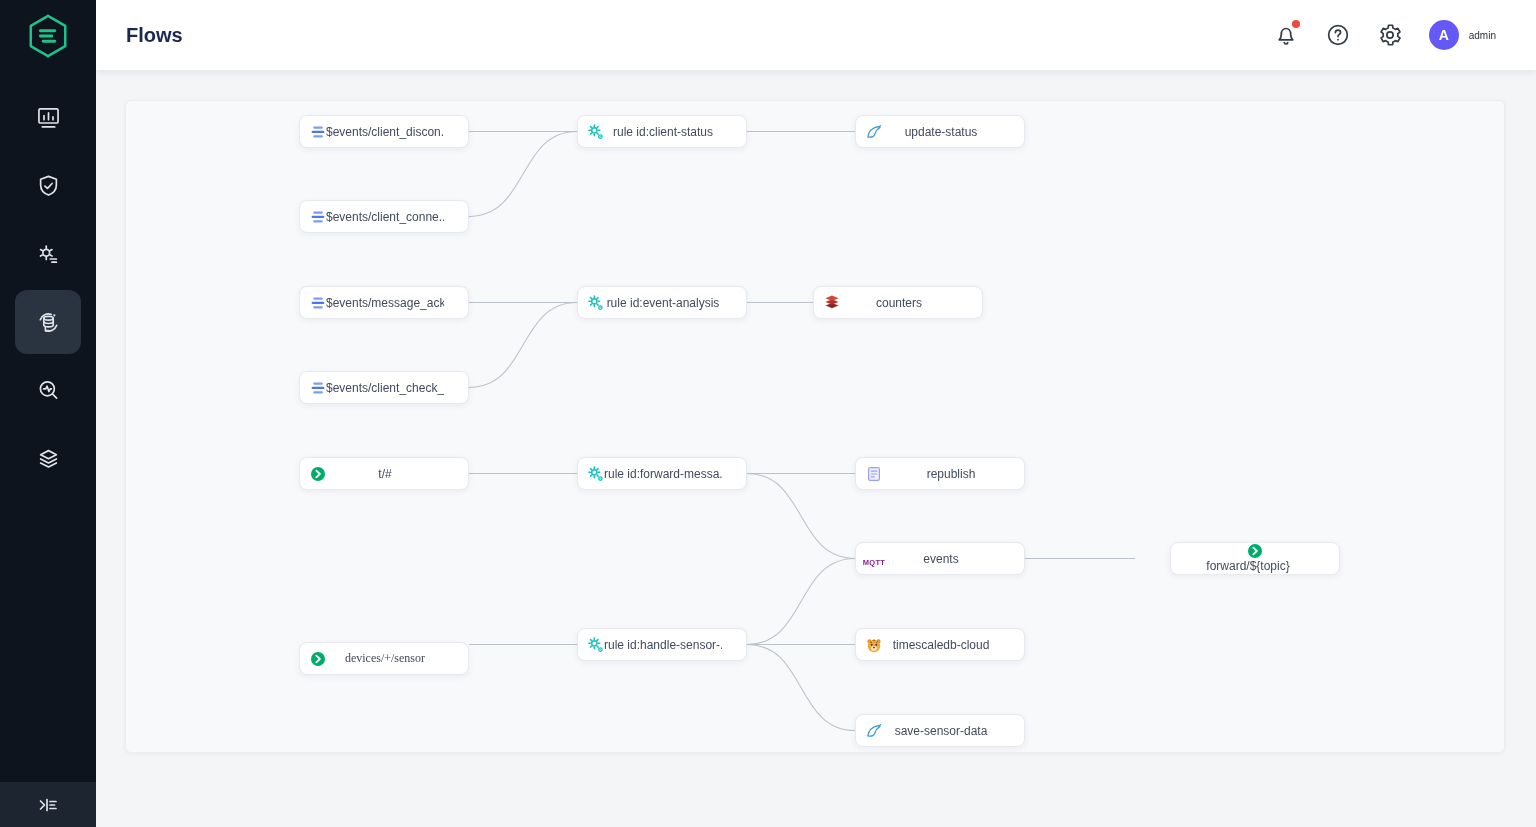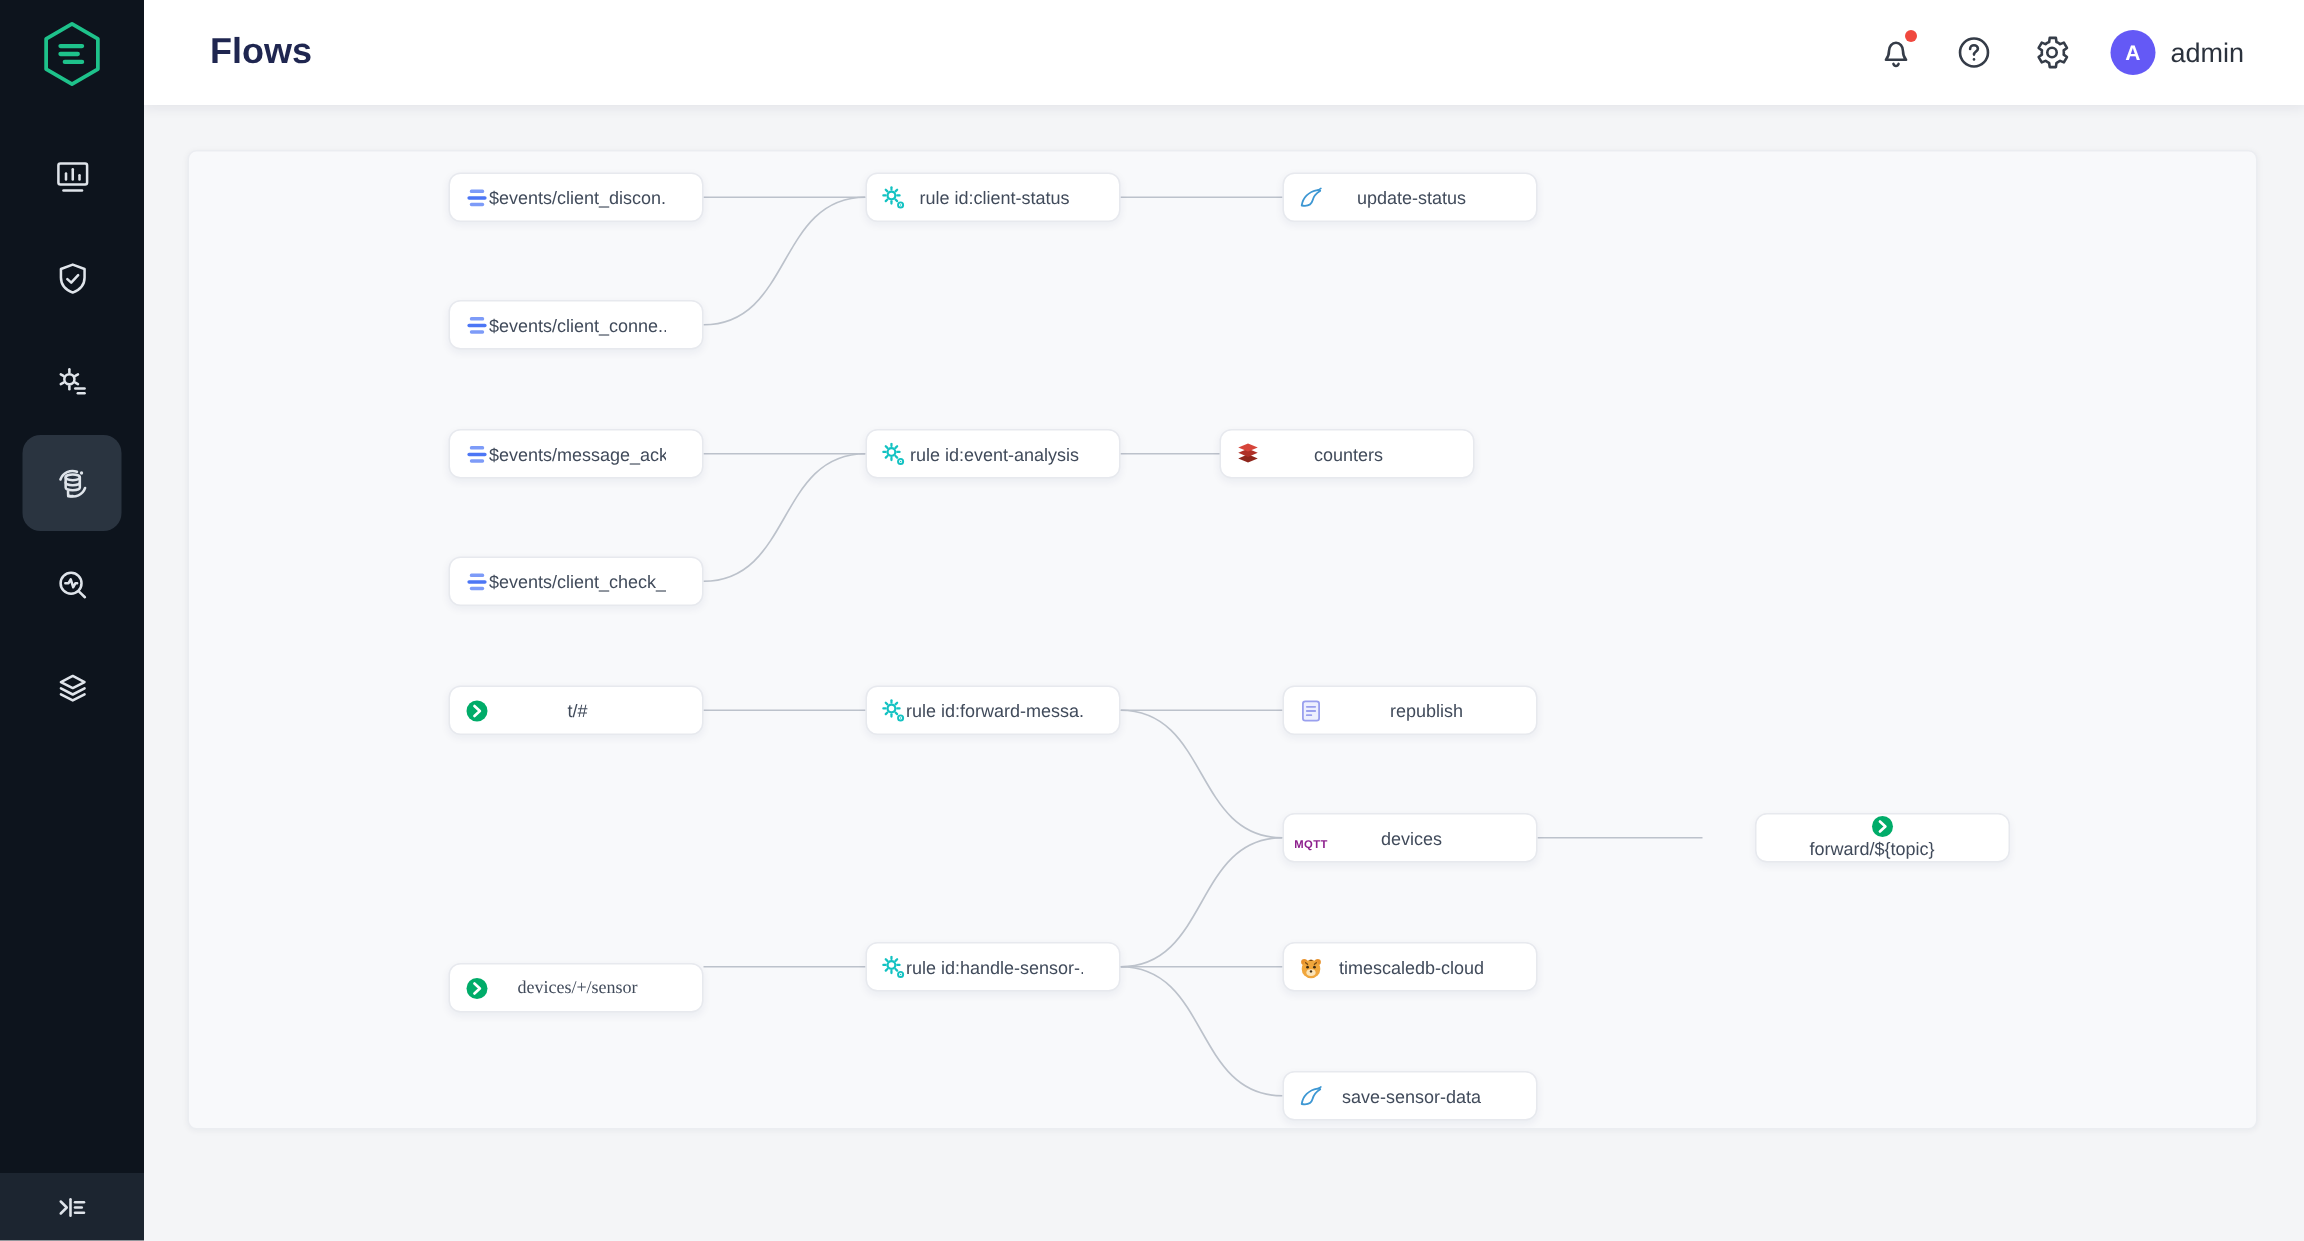--- a/index.html
+++ b/index.html
@@ -22,33 +22,33 @@
   .sidebar-footer { position:absolute; left:0; bottom:0; width:96px; height:45px;
               background:#1c2530; display:flex; align-items:center; justify-content:center;
               cursor:pointer; }
   .sidebar-footer svg { width:24px; height:24px; stroke:#dfe4ea; fill:none;
               stroke-width:1.7; stroke-linecap:round; stroke-linejoin:round; }
 
   
   .header { position:absolute; left:96px; top:0; width:1440px; height:70px;
             background:#ffffff; box-shadow:0 2px 8px rgba(20,30,60,.08); z-index:4;
             display:flex; align-items:center; }
-  .page-title { margin-left:44px; font-size:24px; font-weight:bold; color:#1f2650; }
+  .page-title { margin-left:30px; font-size:20px; font-weight:bold; color:#1f2650; }
   .header-right { margin-left:auto; margin-right:40px; display:flex;
                   align-items:center; gap:26px; }
   .hicon { position:relative; width:26px; height:26px; cursor:pointer; }
   .hicon svg { width:26px; height:26px; stroke:#353c48; fill:none;
                stroke-width:1.6; stroke-linecap:round; stroke-linejoin:round; }
   .notif-dot { position:absolute; right:-1px; top:-2px; width:8px; height:8px;
                border-radius:50%; background:#f0483e; }
   .user { display:flex; align-items:center; gap:10px; cursor:pointer; }
   .avatar { width:30px; height:30px; border-radius:50%; background:#6459f6;
             color:#fff; font-size:14px; font-weight:bold; display:flex;
             align-items:center; justify-content:center; }
-  .username { font-size:18px; color:#2b323d; }
+  .username { font-size:10px; color:#2b323d; }
 
   
   .main { position:absolute; left:96px; top:70px; width:1440px; height:757px;
           background:#f4f5f7; }
   .canvas { position:absolute; left:29px; top:30px; width:1380px; height:653px;
             background:#f8f9fb; border:1px solid #ebedf1; border-radius:6px;
             box-shadow:0 1px 4px rgba(20,30,60,.05); overflow:hidden; }
   .edges { position:absolute; left:0; top:0; width:1380px; height:653px; }
   .edges path { stroke:#bcc2cb; stroke-width:1.1; fill:none; }
 
@@ -360,21 +360,21 @@
               <line x1="5.2" y1="8" x2="10.8" y2="8" stroke="#9aa0ee" stroke-width="1.2" stroke-linecap="round"></line>
               <line x1="5.2" y1="10.8" x2="8.2" y2="10.8" stroke="#9aa0ee" stroke-width="1.2" stroke-linecap="round"></line>
             </svg>
           </span>
           <span class="node-label">republish</span>
         </div>
         <div class="flow-node" style="left: 729px; top: 441px;">
           <span class="node-icon">
             <span class="mqtt-logo">MQTT</span>
           </span>
-          <span class="node-label">devices</span>
+          <span class="node-label">events</span>
         </div>
         <div class="flow-node" style="left: 729px; top: 527px;">
           <span class="node-icon">
             <svg viewBox="0 0 16 16">
               <circle cx="3.5" cy="4.4" r="2.1" fill="#e8922c"></circle>
               <circle cx="12.5" cy="4.4" r="2.1" fill="#e8922c"></circle>
               <circle cx="8" cy="9" r="6.2" fill="#f0a63c"></circle>
               <ellipse cx="8" cy="11.4" rx="3.1" ry="2.3" fill="#fbe3b6"></ellipse>
               <circle cx="5.7" cy="7.8" r="0.9" fill="#3c2a14"></circle>
               <circle cx="10.3" cy="7.8" r="0.9" fill="#3c2a14"></circle>

